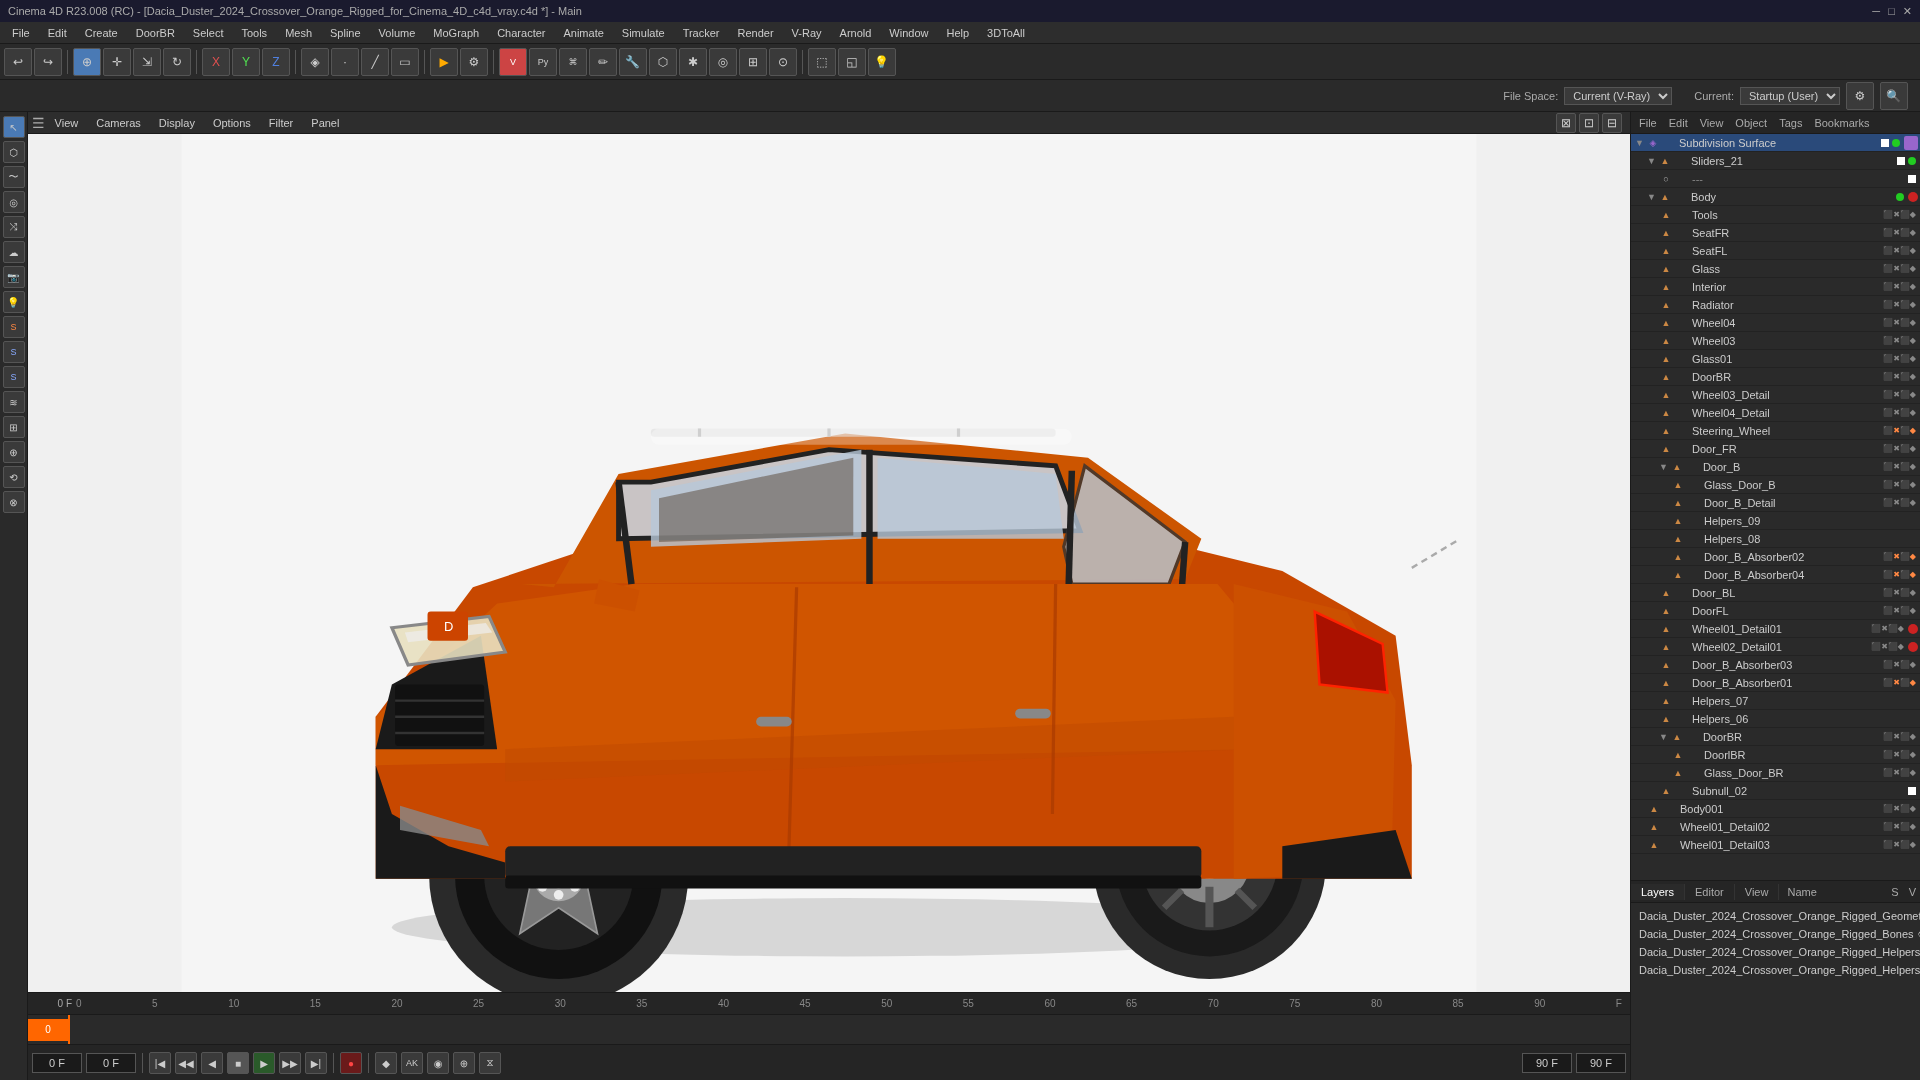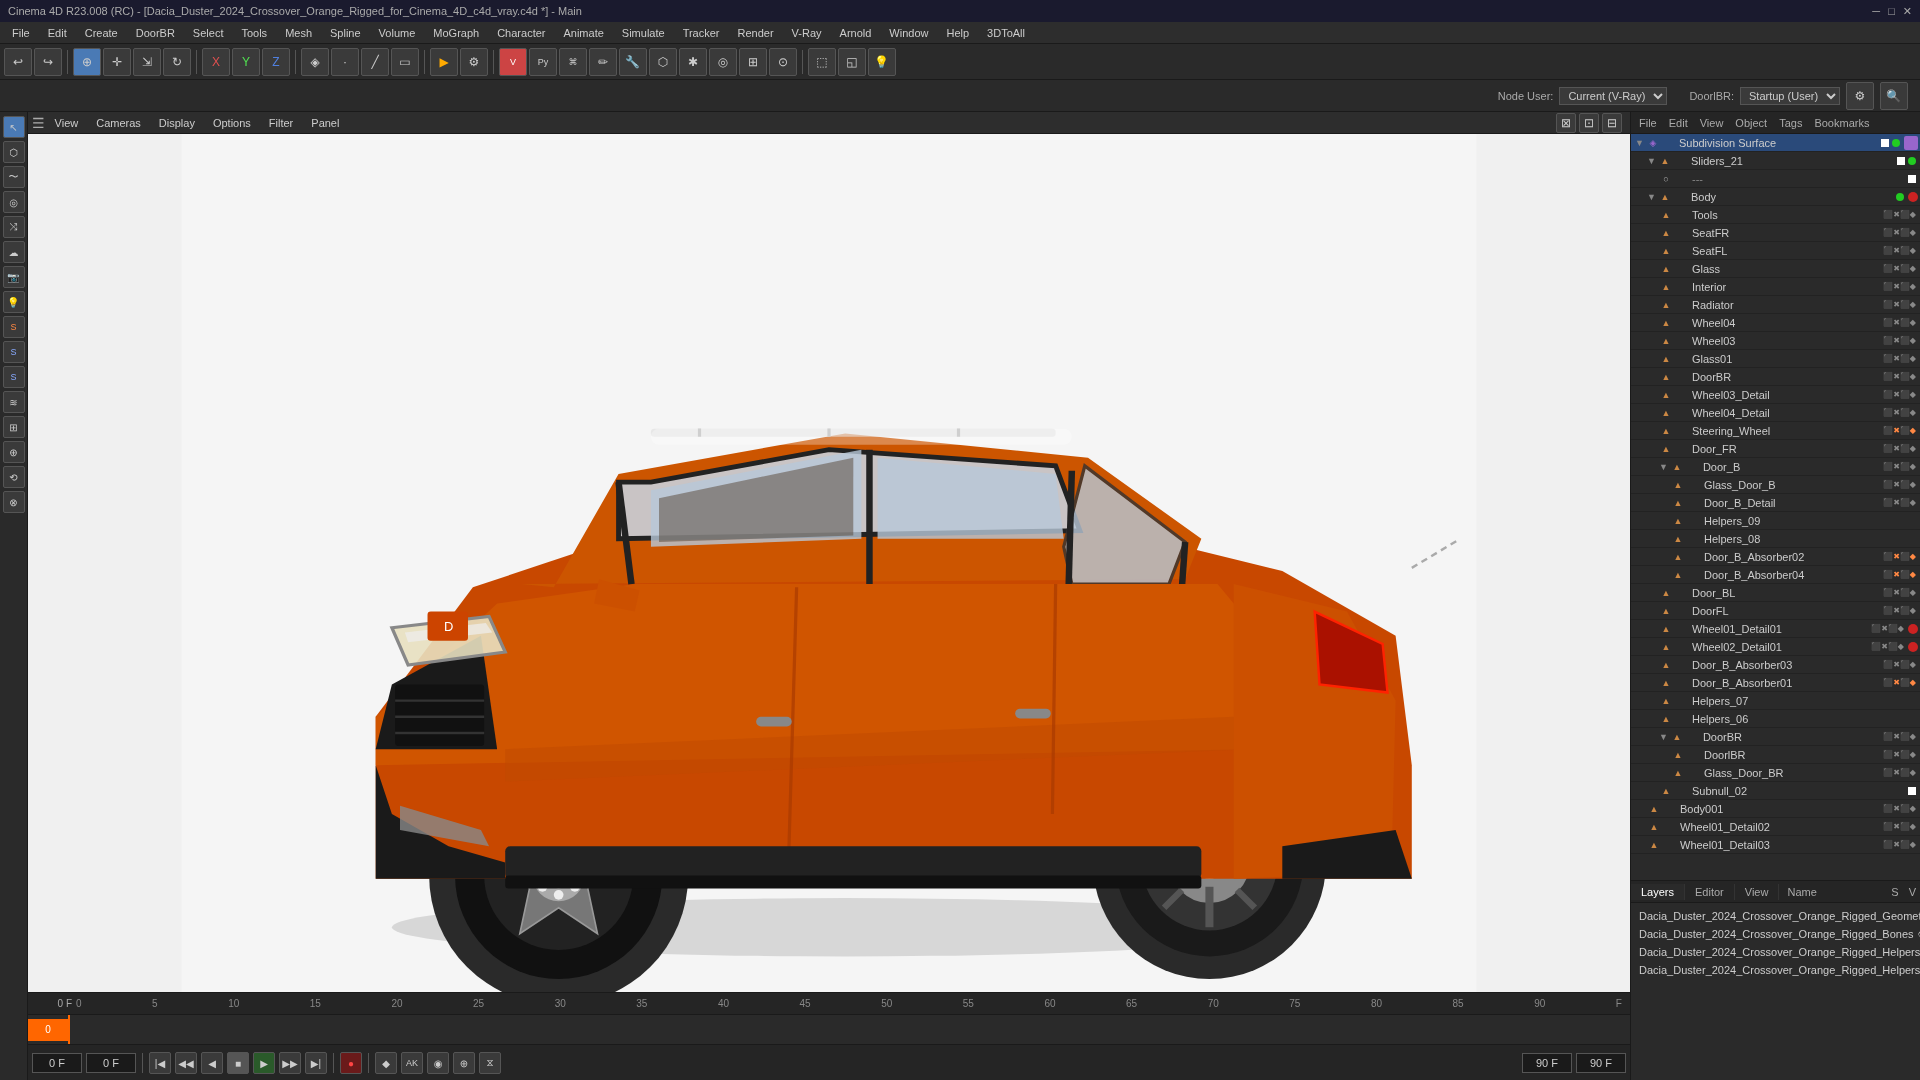--- a/index.html
+++ b/index.html
@@ -196,25 +196,25 @@
   <div class="toolbar-btn">⊞</div>
   <div class="toolbar-btn">⊙</div>
   <div class="toolbar-sep"></div>
   <div class="toolbar-btn">⬚</div>
   <div class="toolbar-btn">◱</div>
   <div class="toolbar-btn" style="color:#ffdd44;">💡</div>
 </div>
 
 <div id="second-toolbar">
   <div style="display:flex;align-items:center;gap:6px;margin-left:auto;padding-right:8px;">
-    <span style="font-size:11px;color:#aaa;">Node User:</span>
+    <span style="font-size:11px;color:#aaa;">File Space:</span>
     <select class="nodespace-select">
       <option>Current (V-Ray)</option>
     </select>
-    <span style="font-size:11px;color:#aaa;margin-left:16px;">DoorlBR:</span>
+    <span style="font-size:11px;color:#aaa;margin-left:16px;">Current:</span>
     <select class="nodespace-select">
       <option>Startup (User)</option>
     </select>
     <div class="toolbar-btn">⚙</div>
     <div class="toolbar-btn">🔍</div>
   </div>
 </div>
 
 <div id="main-area">
 

